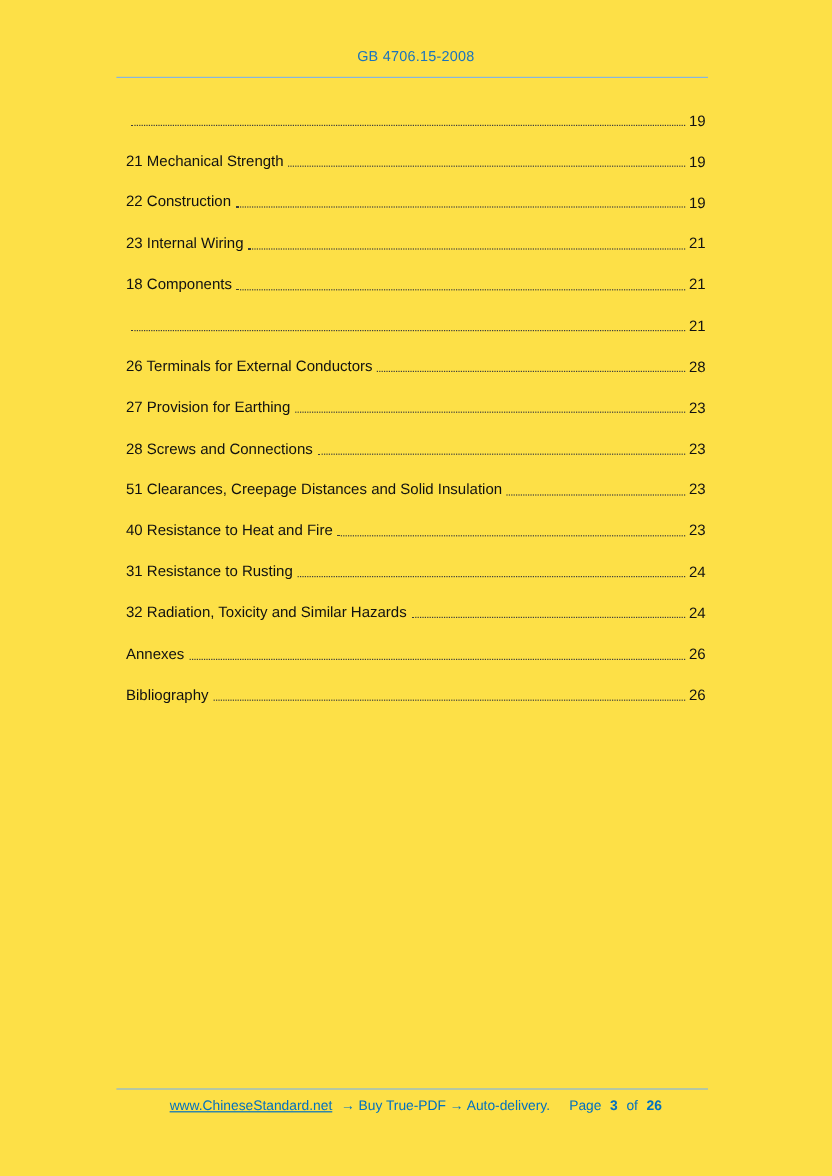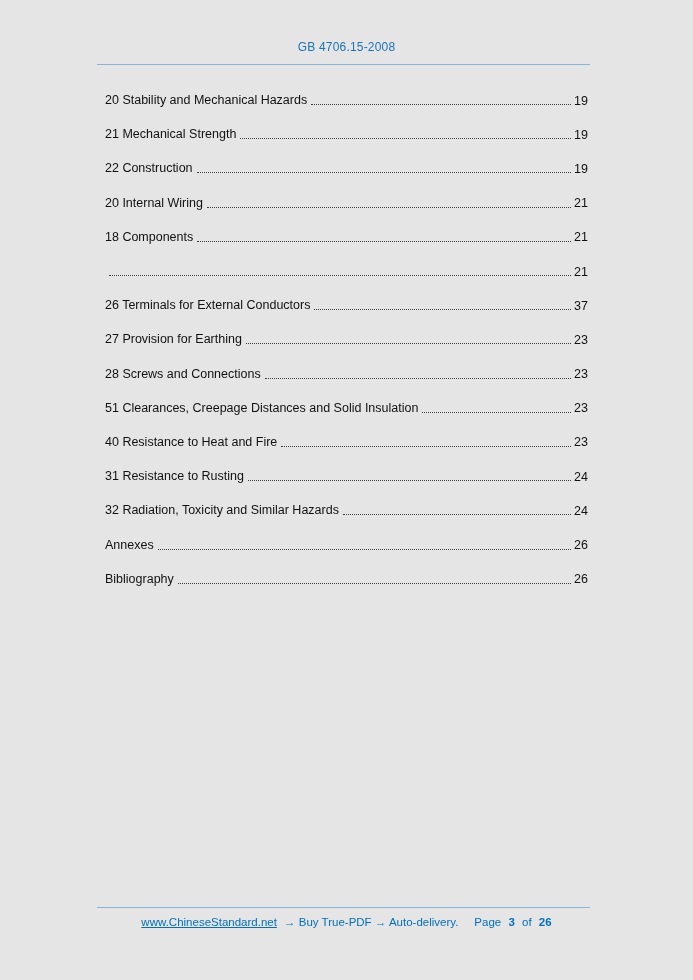--- a/index.html
+++ b/index.html
@@ -5,21 +5,21 @@
   * { margin: 0; padding: 0; box-sizing: border-box; }
   html, body { background: #ffffff; }
   body {
     width: 693px; height: 980px;
     font-family: "Liberation Sans", sans-serif;
     position: relative;
     color: #000;
   }
   .page {
     position: absolute; inset: 0;
-    background: #e5e5e5;
+    background: #fde047;
     overflow: hidden;
   }
   
   .header-title {
     position: absolute;
     top: 40px; left: 0; right: 0;
     text-align: center;
     font-size: 12px;
     color: #1b74bc;
     letter-spacing: 0.2px;
@@ -86,58 +86,57 @@
 <body>
 
 <div class="page">
 
   <div class="header-title">GB 4706.15-2008</div>
   <div class="header-rule"></div>
 
   <div class="toc">
 
     <div class="toc-row">
-      <span class="toc-title">20 Stability and Mechanical Hazards</span>
       <span class="toc-dots"></span>
       <span class="toc-page">19</span>
     </div>
 
     <div class="toc-row">
       <span class="toc-title">21 Mechanical Strength</span>
       <span class="toc-dots"></span>
       <span class="toc-page">19</span>
     </div>
 
     <div class="toc-row">
       <span class="toc-title">22 Construction</span>
       <span class="toc-dots"></span>
       <span class="toc-page">19</span>
     </div>
 
     <div class="toc-row">
-      <span class="toc-title">20 Internal Wiring</span>
+      <span class="toc-title">23 Internal Wiring</span>
       <span class="toc-dots"></span>
       <span class="toc-page">21</span>
     </div>
 
     <div class="toc-row">
       <span class="toc-title">18 Components</span>
       <span class="toc-dots"></span>
       <span class="toc-page">21</span>
     </div>
 
     <div class="toc-row">
       <span class="toc-dots"></span>
       <span class="toc-page">21</span>
     </div>
 
     <div class="toc-row">
       <span class="toc-title">26 Terminals for External Conductors</span>
       <span class="toc-dots"></span>
-      <span class="toc-page">37</span>
+      <span class="toc-page">28</span>
     </div>
 
     <div class="toc-row">
       <span class="toc-title">27 Provision for Earthing</span>
       <span class="toc-dots"></span>
       <span class="toc-page">23</span>
     </div>
 
     <div class="toc-row">
       <span class="toc-title">28 Screws and Connections</span>

